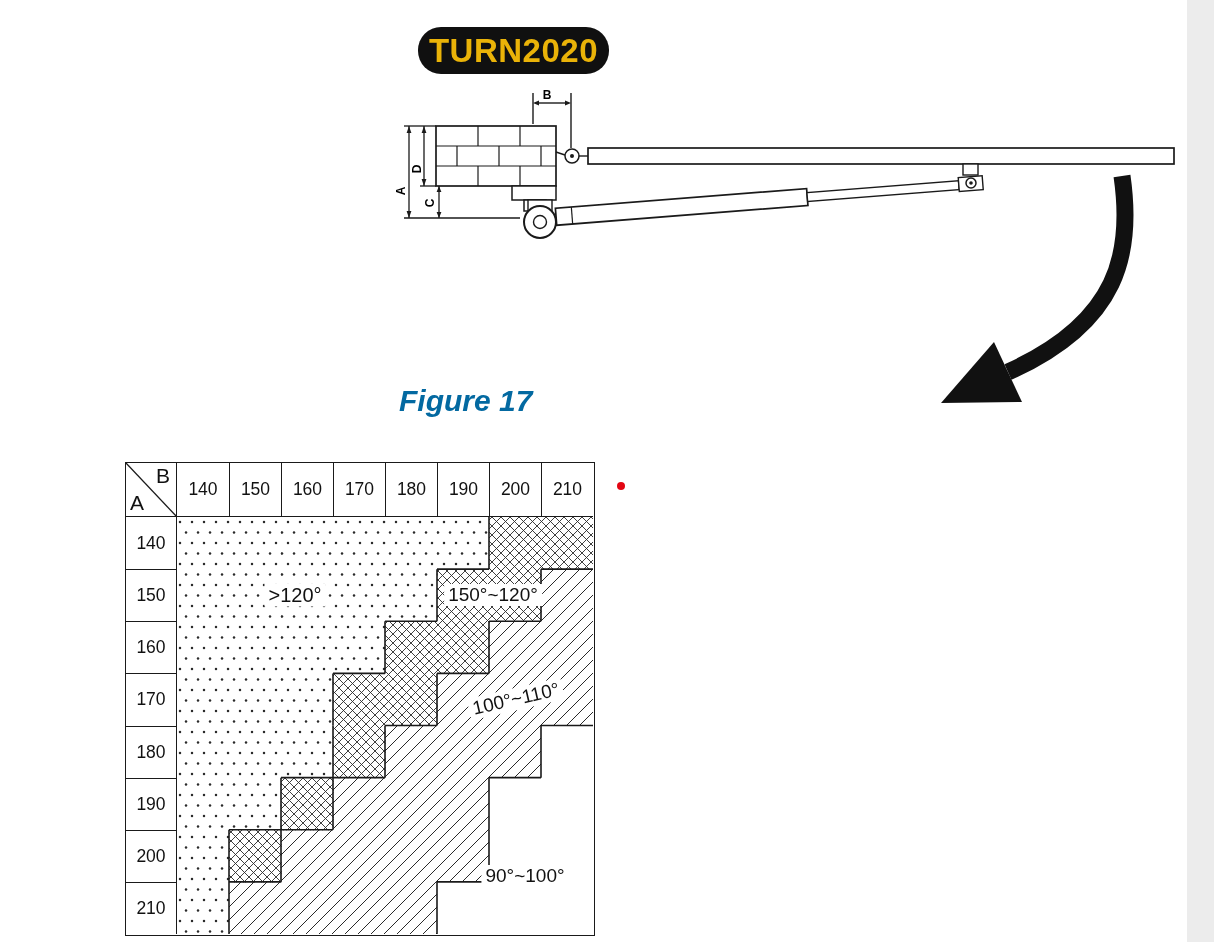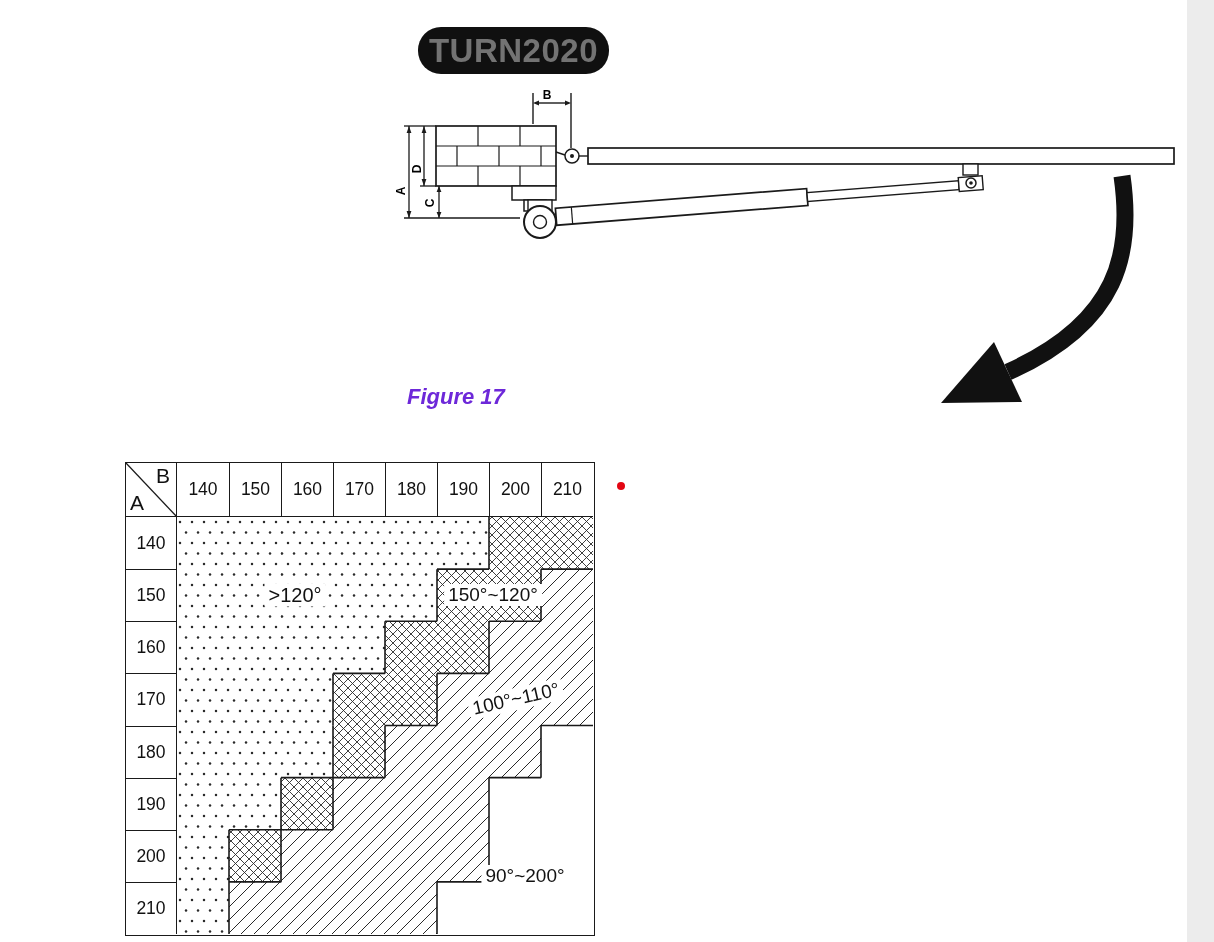--- a/index.html
+++ b/index.html
@@ -5,27 +5,27 @@
   * { margin:0; padding:0; box-sizing:border-box; }
   html,body { width:1214px; height:942px; }
   body {
     position:relative; overflow:hidden; background:#ffffff;
     font-family:"Liberation Sans", sans-serif; color:#111;
   }
   .right-strip { position:absolute; top:0; right:0; width:27px; height:942px; background:#ececec; }
 
   .badge {
     position:absolute; left:418px; top:27px; width:191px; height:47px;
-    background:#101010; color:#737373; border-radius:23px;
+    background:#101010; color:#eab308; border-radius:23px;
     display:flex; align-items:center; justify-content:center;
     font-size:33px; font-weight:bold; letter-spacing:.5px;
   }
   .figure-caption {
     position:absolute; left:399px; top:384px;
-    font-size:22px; font-weight:bold; font-style:italic; color:#6d28d9;margin-left:8px;
+    font-size:30px; font-weight:bold; font-style:italic; color:#0369a1;
   }
   .drawing-svg { position:absolute; left:0; top:0; }
 
   .chart {
     position:absolute; left:125px; top:462px; width:470px; height:474px;
     border:1.6px solid #1a1a1a; background:#fff;
   }
   .corner { position:absolute; left:0; top:0; width:51px; height:54px;
     border-right:1.6px solid #1a1a1a; border-bottom:1.6px solid #1a1a1a; }
   .corner svg { position:absolute; left:0; top:0; }
@@ -262,21 +262,21 @@
       <line x1="52" y1="364.875" x2="104" y2="364.875" stroke="#1a1a1a" stroke-width="1.6"></line>
       <line x1="312" y1="312.75" x2="312" y2="364.875" stroke="#1a1a1a" stroke-width="1.6"></line>
       <line x1="260" y1="364.875" x2="312" y2="364.875" stroke="#1a1a1a" stroke-width="1.6"></line>
       <line x1="52" y1="364.875" x2="52" y2="417" stroke="#1a1a1a" stroke-width="1.6"></line>
       <line x1="260" y1="364.875" x2="260" y2="417" stroke="#1a1a1a" stroke-width="1.6"></line>
     </svg>
 
   <div class="region-label big" style="left:169px; top:132px;text-align:right;">&gt;120°</div>
   <div class="region-label" style="left:367px; top:132px;">150°~120°</div>
   <div class="region-label tilted" style="left:390px; top:236px;">100°~110°</div>
-  <div class="region-label" style="left:399px; top:413px;">90°~200°</div>
+  <div class="region-label" style="left:399px; top:413px;">90°~100°</div>
 <div class="col-h first" style="left: 51px; width: 52px;">140</div>
     <div class="col-h" style="left: 103px; width: 52px;">150</div>
     <div class="col-h" style="left: 155px; width: 52px;">160</div>
     <div class="col-h" style="left: 207px; width: 52px;">170</div>
     <div class="col-h" style="left: 259px; width: 52px;">180</div>
     <div class="col-h" style="left: 311px; width: 52px;">190</div>
     <div class="col-h" style="left: 363px; width: 52px;">200</div>
     <div class="col-h" style="left: 415px; width: 52px;">210</div>
     <div class="row-h first" style="top: 54px; height: 52.125px;">140</div>
     <div class="row-h" style="top: 106.125px; height: 52.125px;">150</div>

